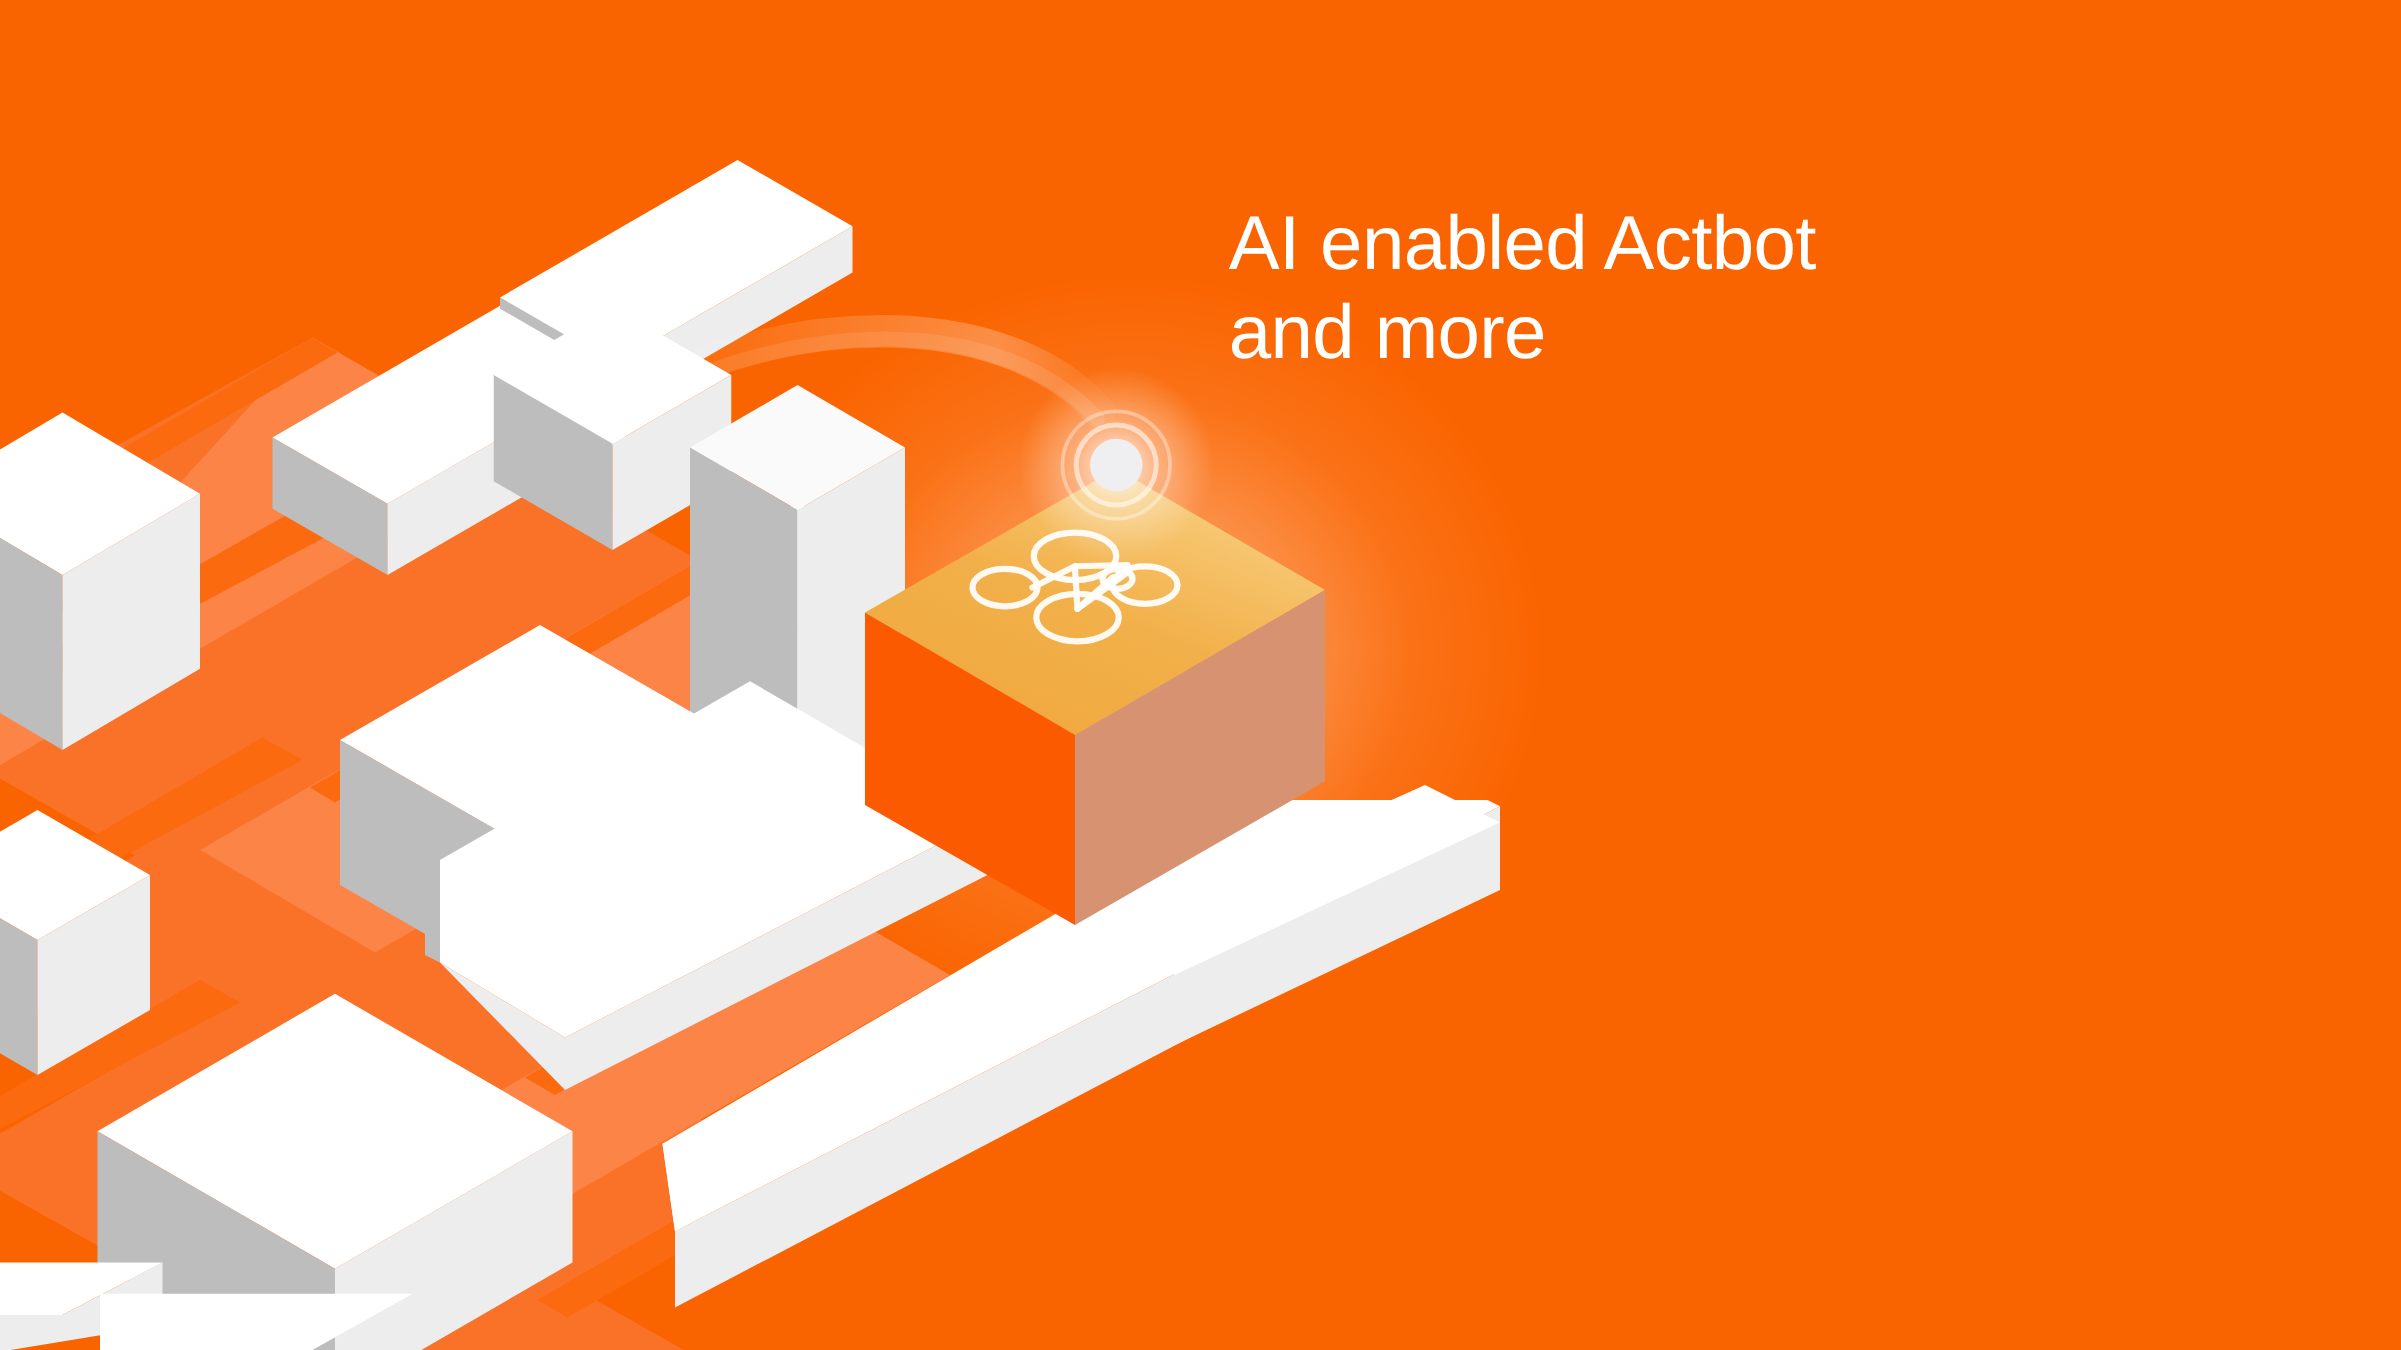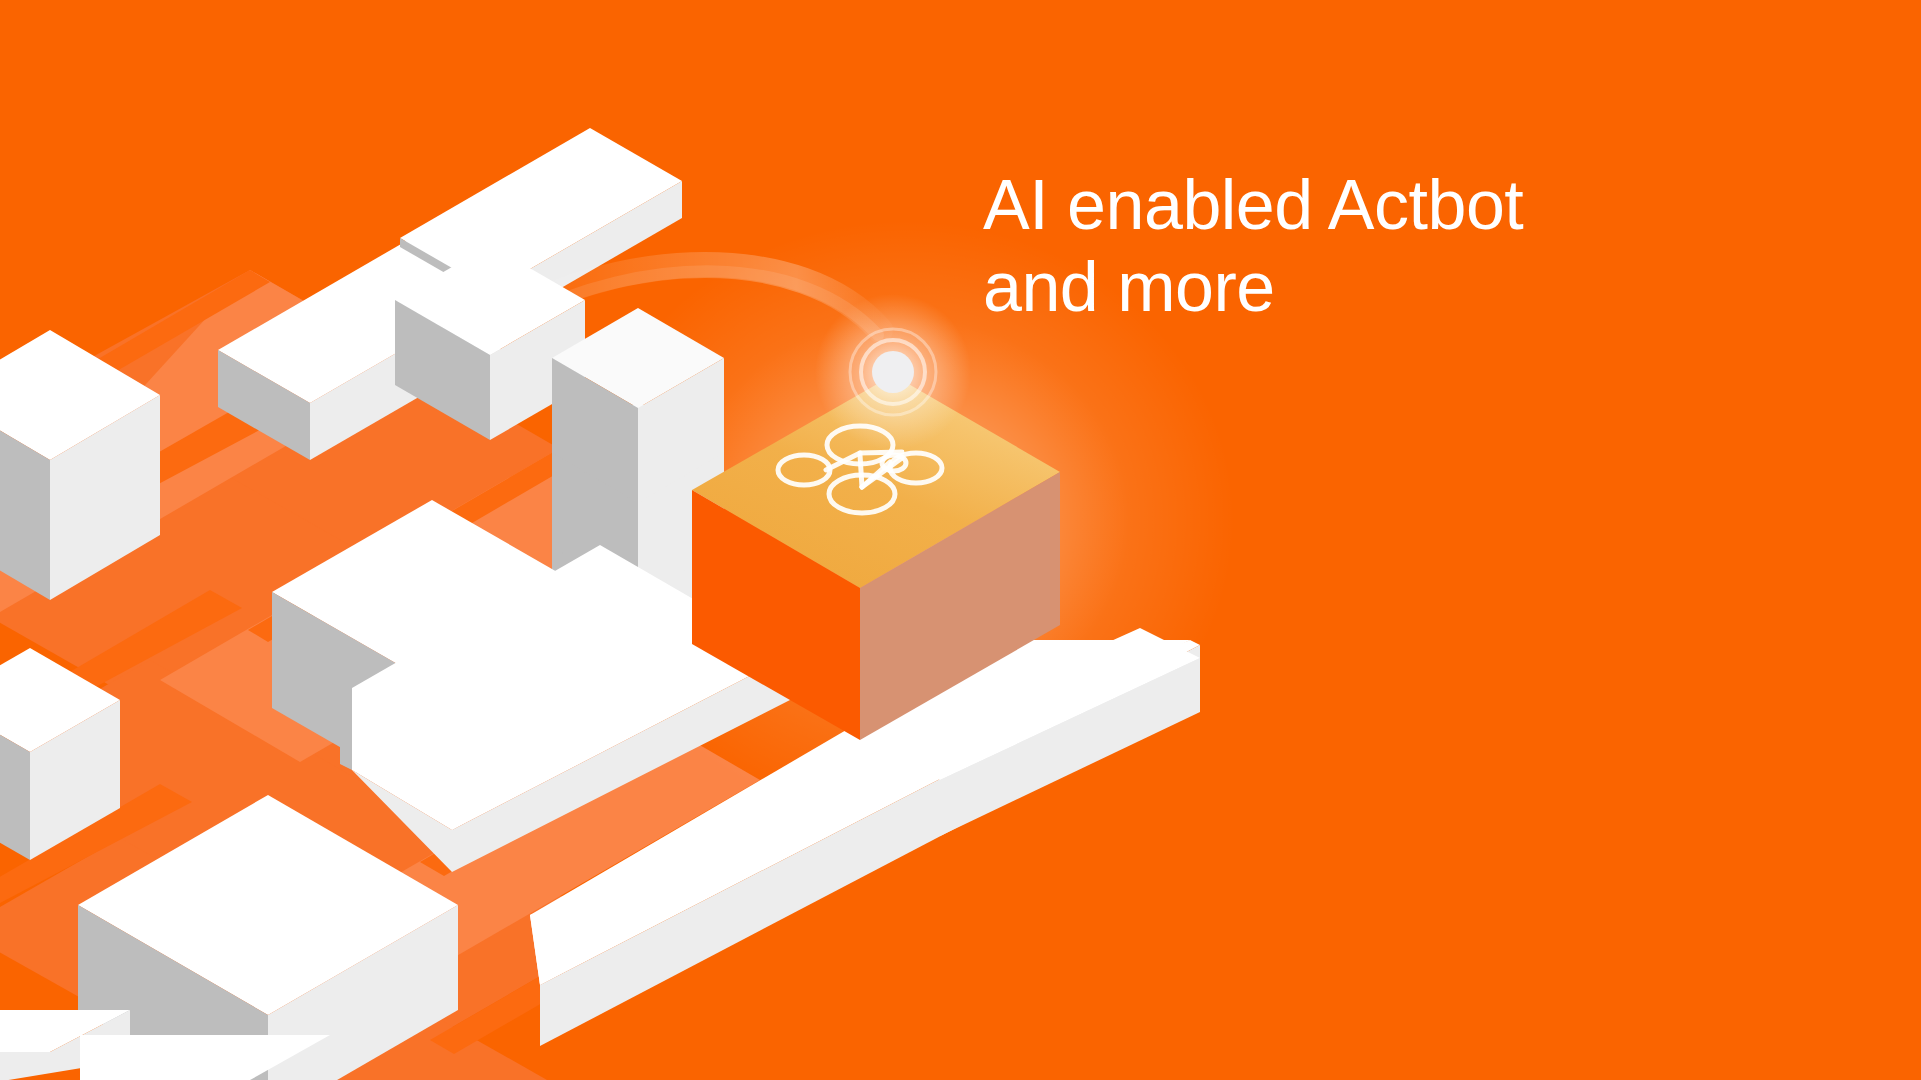--- a/index.html
+++ b/index.html
@@ -29,21 +29,21 @@
   }
 
   
   #headline {
     position: absolute;
     left: 983px;
     top: 118px;
     width: 880px;
     color: #FFFFFF;
     font-family: "Liberation Sans", sans-serif;
-    font-size: 70px;
+    font-size: 61px;
     line-height: 1.17;
     font-weight: 400;
     letter-spacing: -0.5px;
     white-space: pre-line;
     -webkit-font-smoothing: antialiased;
   }
 </style>
 </head>
 <body>
 

